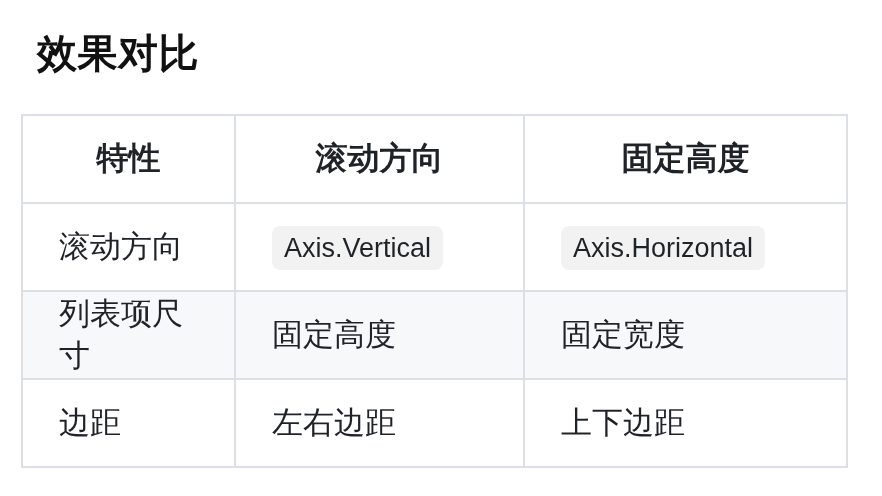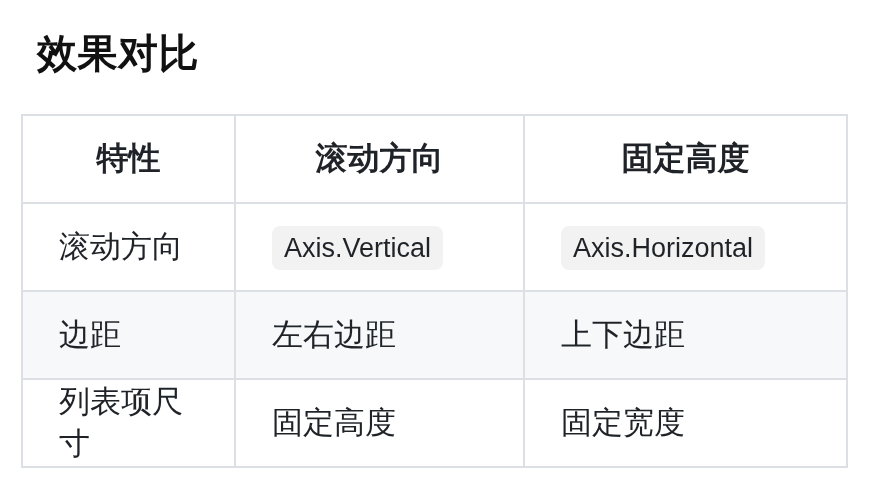--- a/index.html
+++ b/index.html
@@ -79,24 +79,24 @@
           <th>固定高度</th>
         </tr>
     </thead>
     <tbody>
         <tr>
           <td><span class="cell-text">滚动方向</span></td>
           <td><code class="chip">Axis.Vertical</code></td>
           <td><code class="chip">Axis.Horizontal</code></td>
         </tr>
         <tr>
+          <td><span class="cell-text">列表项尺寸</span></td>
+          <td><span class="cell-text">固定高度</span></td>
+          <td><span class="cell-text">固定宽度</span></td>
+        </tr>
+        <tr>
           <td><span class="cell-text">边距</span></td>
           <td><span class="cell-text">左右边距</span></td>
           <td><span class="cell-text">上下边距</span></td>
-        </tr>
-        <tr>
-          <td><span class="cell-text">列表项尺寸</span></td>
-          <td><span class="cell-text">固定高度</span></td>
-          <td><span class="cell-text">固定宽度</span></td>
         </tr>
       </tbody>
   </table>
 </main>
 
 </body></html>

